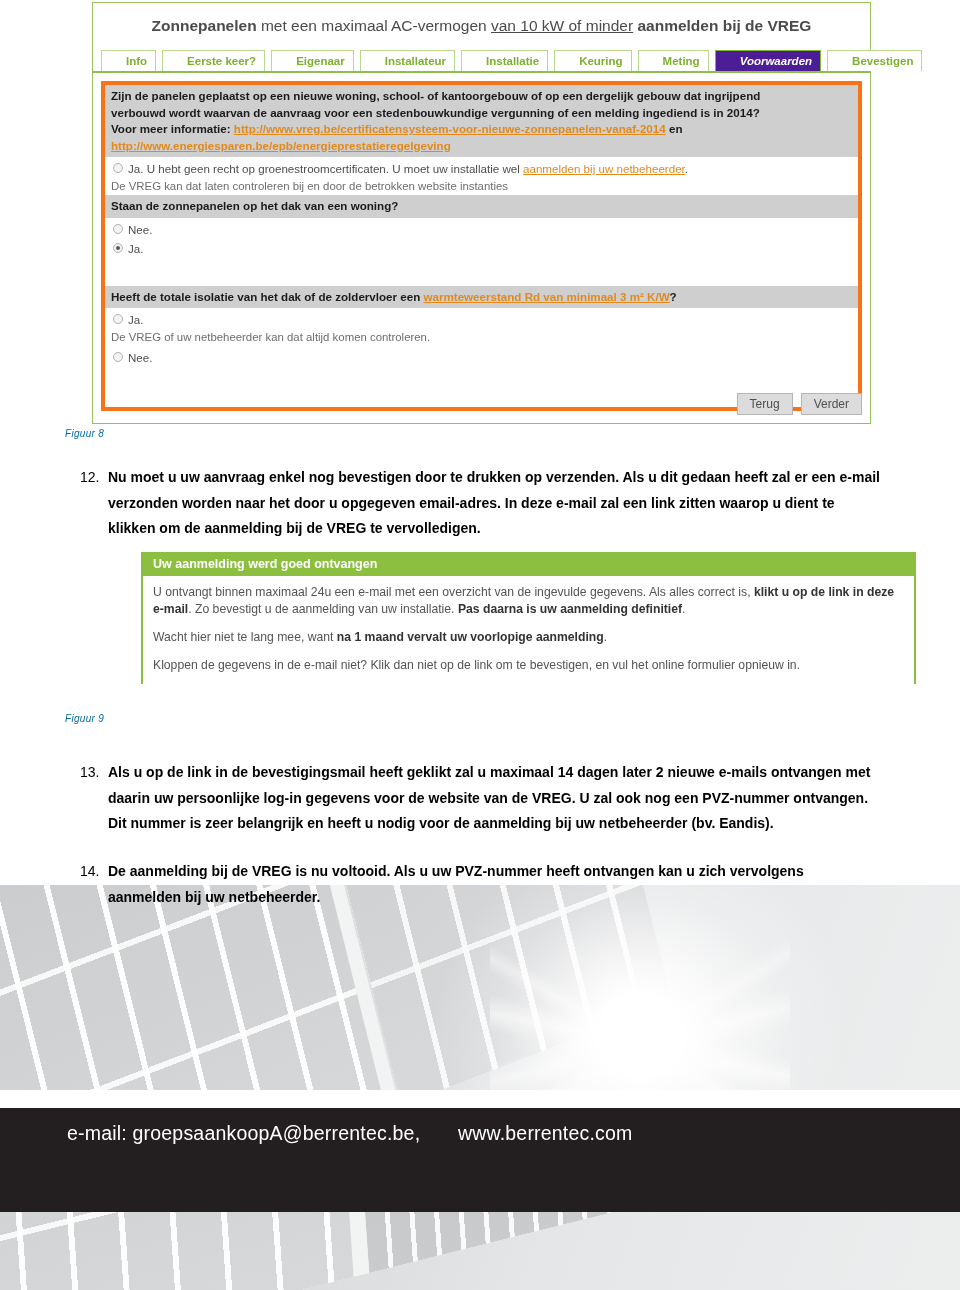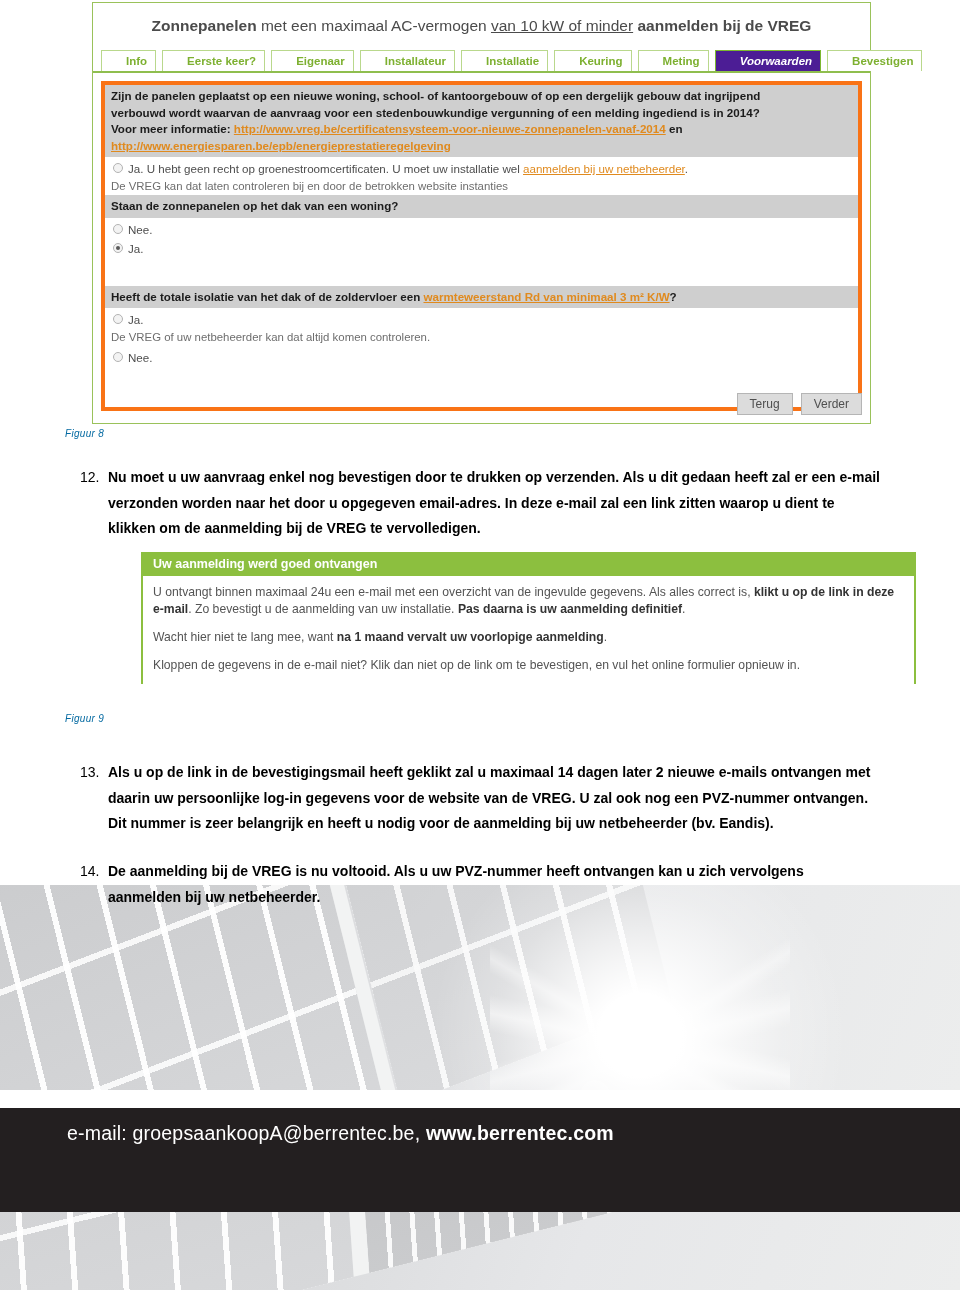--- a/index.html
+++ b/index.html
@@ -57,21 +57,21 @@
   #footer-bar{
     position:absolute;left:0;top:1108px;width:960px;height:104px;
     background:#231f20;z-index:6;
   }
   #footer-bar .line{
     color:#ffffff;font-size:19.5px;letter-spacing:.2px;
     margin-left:67px;
   }
   #footer-line-1{padding-top:27px;}
   #footer-line-2{padding-top:14px;}
-  .bold{font-weight:bold;}
+  .bold{font-weight:normal;margin-left:32px;}
 
   
   .numlist{
     position:absolute;left:80px;width:800px;z-index:5;
   }
   .numitem{display:flex;font-size:14px;line-height:25.5px;color:#000000;}
   .numitem .num{width:28px;flex:0 0 28px;text-align:left;}
   .numitem .txt{flex:1;font-weight:bold;}
 
   .figcap{

